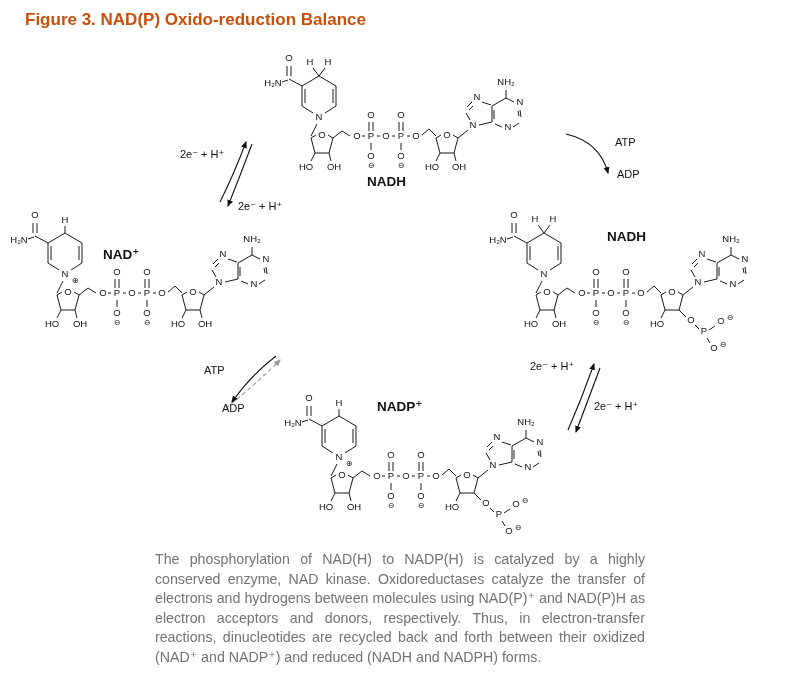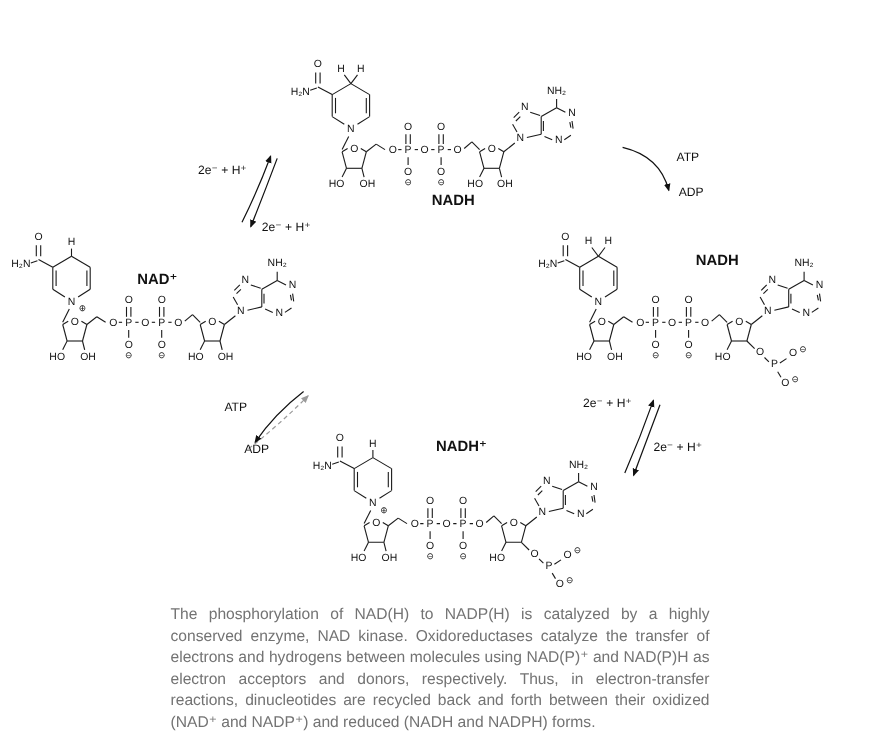--- a/index.html
+++ b/index.html
@@ -1,21 +1,21 @@
 <!DOCTYPE html>
 <html><head>
 <meta charset="utf-8">
 <style>
   html,body{margin:0;padding:0;background:#fff;}
   .canvas{position:relative;width:800px;height:678px;background:#ffffff;overflow:hidden;
           font-family:"Liberation Sans","DejaVu Sans",sans-serif;color:#1b1b1b;}
   .title{position:absolute;left:25px;top:10px;font-size:17px;font-weight:bold;color:#c8500a;}
   .molecule{position:absolute;}
   .molecule svg{overflow:visible;display:block;}
-  .mol-label{position:absolute;font-weight:bold;font-size:13.5px;text-align:center;color:#111;}
+  .mol-label{position:absolute;font-weight:bold;font-size:13.5px;color:#111;}
   svg line{stroke:#1a1a1a;stroke-width:1;fill:none;}
   svg text{fill:#111;font-family:"Liberation Sans","DejaVu Sans",sans-serif;}
   .arrows{position:absolute;overflow:visible;}
   .arrow{fill:none;stroke:#111;stroke-width:1.1;}
   .arrow.dashed{stroke:#9a9a9a;stroke-dasharray:4 3;}
   .arrow-label{font-size:11px;fill:#111;}
   .caption{position:absolute;left:155px;top:550px;width:490px;font-size:14.2px;line-height:19.5px;
            text-align:justify;color:#737373;}
   #mol-nadh{left:262px;top:48px;}
   #mol-nad{left:8px;top:205px;}
@@ -35,20 +35,21 @@
     <defs>
       <marker id="ah-dark" viewBox="0 0 6 5" refX="5" refY="2.5" markerWidth="6.5" markerHeight="6" orient="auto">
         <path d="M0,0 L6,2.5 L0,5 Z" fill="#111"></path>
       </marker>
       <marker id="ah-gray" viewBox="0 0 6 5" refX="5" refY="2.5" markerWidth="6.5" markerHeight="6" orient="auto">
         <path d="M0,0 L6,2.5 L0,5 Z" fill="#9a9a9a"></path>
       </marker>
     </defs>
   </svg>
 
+  <div class="title">Figure 3. NAD(P) Oxido-reduction Balance</div>
 
   <div class="molecule" id="mol-nadh">
     <svg viewBox="0 0 300 150" width="300" height="150">
         <line x1="57" y1="28" x2="74" y2="38"></line>
         <line x1="74" y1="38" x2="74" y2="58"></line>
         <line x1="74" y1="58" x2="63" y2="65"></line>
         <line x1="51" y1="65" x2="40" y2="58"></line>
         <line x1="40" y1="58" x2="40" y2="38"></line>
         <line x1="40" y1="38" x2="57" y2="28"></line>
         <line x1="71" y1="41" x2="71" y2="55"></line>
@@ -411,21 +412,21 @@
         <line x1="258" y1="62" x2="259" y2="69"></line>
         <line x1="257" y1="75" x2="251" y2="79"></line>
         <text x="246" y="82" font-size="9.5" text-anchor="middle">N</text>
         <line x1="240" y1="79" x2="233" y2="76"></line>
         <line x1="232" y1="62" x2="232" y2="71"></line>
         <line x1="256" y1="63" x2="257" y2="68"></line>
         <line x1="207" y1="62" x2="211" y2="58"></line>
         <line x1="244" y1="50" x2="244" y2="42"></line>
         <text x="244" y="37" font-size="9.5" text-anchor="middle">NH₂</text>
       </svg>
-    <div class="mol-label">NADH⁺</div>
+    <div class="mol-label">NADP⁺</div>
   </div>
 
   <svg class="arrows" style="left:178px;top:132px" width="125" height="85" viewBox="0 0 125 85">
     <text x="2" y="26" class="arrow-label" text-anchor="start">2e⁻ + H⁺</text>
     <path class="arrow" d="M 42,70 Q 56,42 68,10" marker-end="url(#ah-dark)"></path>
     <path class="arrow" d="M 74,12 Q 62,44 50,74" marker-end="url(#ah-dark)"></path>
     <text x="60" y="78" class="arrow-label" text-anchor="start">2e⁻ + H⁺</text>
   </svg>
 
   <svg class="arrows" style="left:558px;top:128px" width="110" height="60" viewBox="0 0 110 60">

